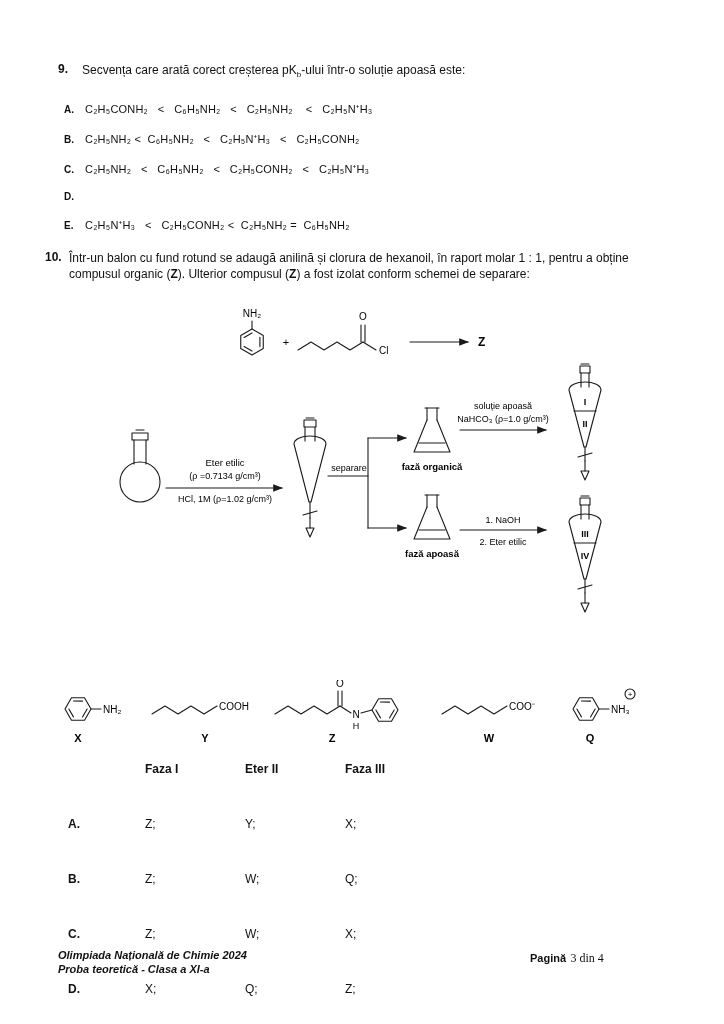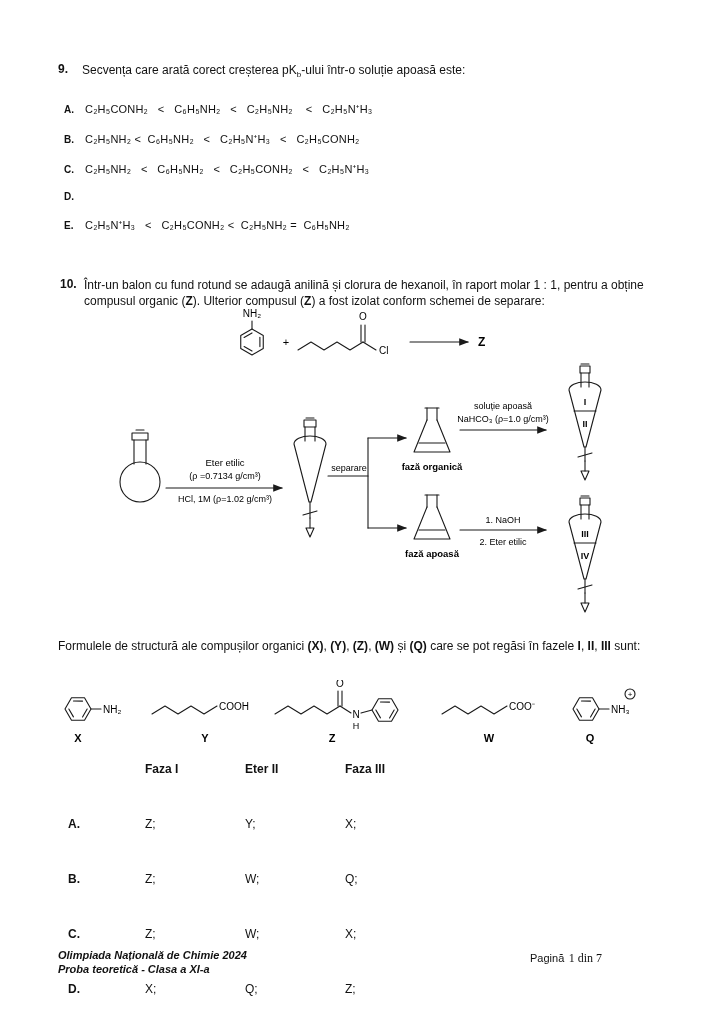--- a/index.html
+++ b/index.html
@@ -40,21 +40,21 @@
   .bt  { font-weight:bold; }
   .mid { text-anchor:middle; }
 
   
   .ans-table { display:grid; grid-template-columns:37px 60px 60px 60px; font-size:12px; line-height:15px; }
   .ans-table .hdr { font-weight:bold; }
   .ans-table .letter { font-weight:bold; }
 
   
   .footer-left { font-size:11px; font-weight:bold; line-height:14px;font-style:italic; }
-  .page-label { font-size:11px; font-weight:normal; }
+  .page-label { font-size:11px; font-weight:bold; }
   .page-value { font-size:12px; font-weight:normal; font-family:"Liberation Serif", serif; }
 </style>
 </head>
 <body>
 
 <div class="page">
 
   <div class="abs qrow" style="top:62px; left:58px; width:620px;">
     <span class="qnum">9.</span>
     <span class="qtext">Secvența care arată corect creșterea pK<sub>b</sub>-ului într-o soluție apoasă este:</span>
@@ -75,21 +75,21 @@
     </div>
     <div class="opt">
       <span class="opt-letter">D.</span>
     </div>
     <div class="opt">
       <span class="opt-letter">E.</span>
       <span class="opt-formula">C₂H₅N⁺H₃   &lt;   C₂H₅CONH₂ &lt;  C₂H₅NH₂ =  C₆H₅NH₂</span>
     </div>
   </div>
 
-  <div class="abs qrow" style="top:250px; left:60px; width:625px;margin-top:27px;">
+  <div class="abs qrow" style="top:250px; left:45px; width:625px;">
     <span class="qnum">10.</span>
     <span class="qtext" style="width:596px;">Într-un balon cu fund rotund se adaugă anilină și clorura de hexanoil, în raport molar 1 : 1, pentru a obține compusul organic (<b>Z</b>). Ulterior compusul (<b>Z</b>) a fost izolat conform schemei de separare:</span>
   </div>
 
   <svg class="abs" style="top:290px; left:0;" width="724" height="340" viewBox="0 0 724 340">
     <defs>
       <g id="benz">
         <polygon class="outline" points="0,-13 11.26,-6.5 11.26,6.5 0,13 -11.26,6.5 -11.26,-6.5"></polygon>
         <line x1="7.9" y1="-4.6" x2="7.9" y2="4.6"></line>
         <line x1="0" y1="9.1" x2="-7.9" y2="4.6"></line>
@@ -202,21 +202,20 @@
       <text class="t9 bt mid" x="585" y="247">III</text>
       <line x1="574" y1="253" x2="596" y2="253"></line>
       <text class="t9 bt mid" x="585" y="269">IV</text>
       <line x1="585" y1="289" x2="585" y2="303"></line>
       <line x1="578" y1="299" x2="592" y2="295"></line>
       <line x1="585" y1="303" x2="585" y2="313"></line>
       <polygon class="outline" points="581,313 589,313 585,322"></polygon>
     </g>
   </svg>
 
-  <div class="abs qtext" style="top:638px; left:58px; width:615px;">Formulele de structură ale compușilor organici <b>(X)</b>, <b>(Y)</b>, <b>(Z)</b>, <b>(W)</b> și <b>(Q)</b> care se pot regăsi în fazele <b>I</b>, <b>II</b>, <b>III</b> sunt:</div>
 
   <svg class="abs" style="top:680px; left:0;" width="724" height="80" viewBox="0 0 724 80">
 
     <g>
       <g transform="translate(78,29) rotate(30)">
           <use href="#benz"></use>
         </g>
       <line x1="91" y1="29" x2="101" y2="29"></line>
       <text class="t10" x="103" y="33">NH₂</text>
     </g>
@@ -292,16 +291,16 @@
     <span>X;</span>
     <span>Y;</span>
   </div>
 
   <div class="abs footer-left" style="top:948px; left:58px;">
     <div>Olimpiada Națională de Chimie 2024</div>
     <div>Proba teoretică - Clasa a XI-a</div>
   </div>
   <div class="abs" style="top:948px; left:530px;">
     <span class="page-label">Pagină</span>
-    <span class="page-value">1 din 7</span>
+    <span class="page-value">3 din 4</span>
   </div>
 
 </div>
 
 </body></html>

